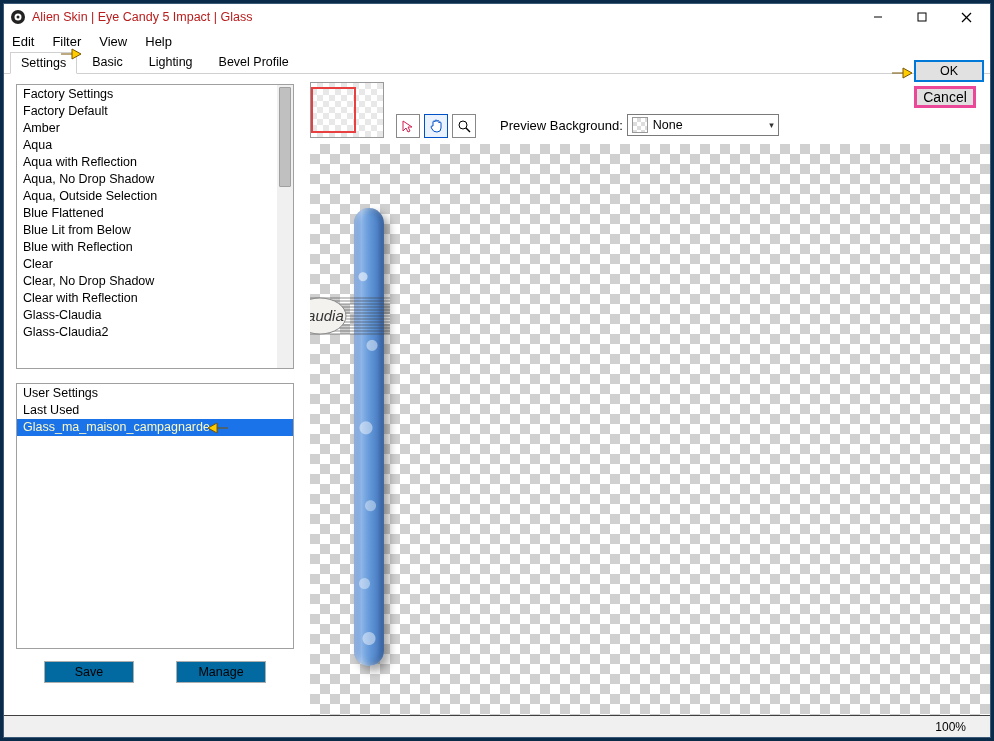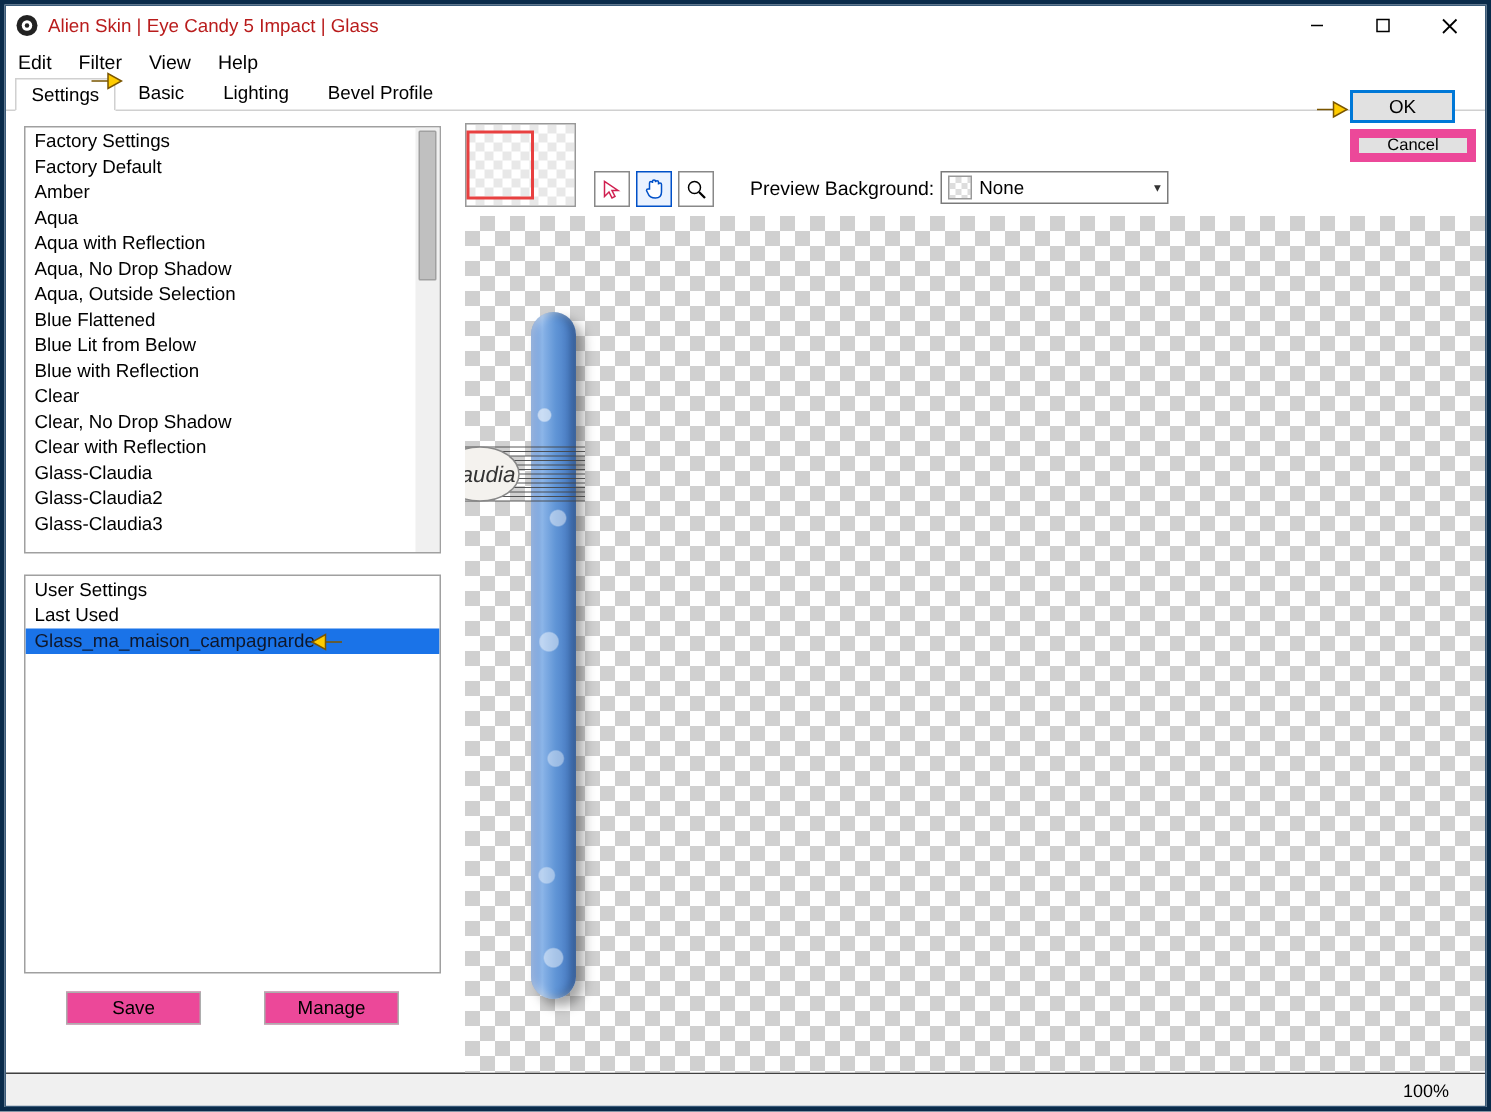--- a/index.html
+++ b/index.html
@@ -15,39 +15,39 @@
   .tabs { height: 22px; display: flex; align-items: flex-end; padding: 0 6px; font-size: 12.5px; position: relative; border-bottom: 1px solid #d0d0d0; }
   .tab { padding: 3px 10px 3px 10px; border: 1px solid transparent; cursor: default; margin-right: 4px; }
   .tab.active { border: 1px solid #d0d0d0; border-bottom: 1px solid #fff; background: #fff; position: relative; top: 1px; }
   .main { flex: 1; display: flex; }
   .left { width: 298px; padding: 10px 8px 8px 12px; display: flex; flex-direction: column; }
   .listbox { border: 1px solid #a0a0a0; background: #fff; font-size: 12.5px; position: relative; overflow: hidden; }
   .listbox .scroll { position: absolute; right: 0; top: 0; width: 16px; height: 100%; background: #f0f0f0; }
   .listbox .thumb { position: absolute; right: 2px; top: 2px; width: 12px; height: 100px; background: #c0c0c0; border: 1px solid #a0a0a0; border-radius: 1px; }
   .list-header { padding: 2px 6px; font-weight: normal; }
   .list-item { padding: 0 6px; line-height: 17px; cursor: default; }
-  .list-item.sel { background: #1a73e8; color: #0f172a; }
+  .list-item.sel { background: #1a73e8; color: #fef9c3; }
   #factory-box { height: 285px; margin-bottom: 14px; }
   #user-box { height: 266px; }
   .bottom-buttons { display: flex; justify-content: center; gap: 42px; margin-top: 12px; }
-  .btn { width: 90px; height: 22px; background: #ec4899; border: 1px solid #adadad; font-size: 12.5px; display: flex; align-items: center; justify-content: center; cursor: default; }
+  .btn { width: 90px; height: 22px; background: #0369a1; border: 1px solid #adadad; font-size: 12.5px; display: flex; align-items: center; justify-content: center; cursor: default; }
   .right { flex: 1; display: flex; flex-direction: column; }
   .right-top { height: 62px; display: flex; align-items: flex-start; padding: 4px 6px 0 0; position: relative; }
   .thumb-preview { width: 74px; height: 56px; margin: 4px 0 0 8px; border: 1px solid #999; position: relative; background: repeating-conic-gradient(#e8e8e8 0 25%, #fff 0 50%) 0 0/12px 12px; }
   .thumb-preview .sel { position: absolute; left: 0; top: 4px; width: 45px; height: 46px; border: 2px solid #e84040; }
   .toolbtns { display: flex; gap: 4px; margin: 36px 0 0 12px; }
   .toolbtn { width: 24px; height: 24px; border: 1px solid #888; background: #fff; display: flex; align-items: center; justify-content: center; font-size: 13px; }
   .toolbtn.active { border: 1px solid #0050c8; background: #eaf2ff; }
   .preview-bg { position: absolute; left: 198px; top: 40px; display: flex; align-items: center; font-size: 13px; }
   .combo { width: 152px; height: 22px; border: 1px solid #7a7a7a; margin-left: 4px; display: flex; align-items: center; padding: 0 4px; font-size: 12.5px; background: #fff; }
   .combo .sw { width: 16px; height: 16px; border: 1px solid #999; margin-right: 5px; background: repeating-conic-gradient(#ddd 0 25%, #fff 0 50%) 0 0/8px 8px; }
   .combo .arrow { margin-left: auto; font-size: 9px; color: #333; }
   .okcancel { position: absolute; right: 6px; top: -14px; display: flex; flex-direction: column; gap: 4px; }
   .okbtn { width: 70px; height: 22px; background: #e1e1e1; border: 2px solid #0078d7; font-size: 12.5px; display: flex; align-items: center; justify-content: center; }
-  .cancelbtn { width: 84px; height: 22px; background: #e1e1e1; border: 6px solid #ec4899; font-size: 11px; display: flex; align-items: center; justify-content: center; }
+  .cancelbtn { width: 62px; height: 22px; background: #e1e1e1; border: 3px solid #ec4899; font-size: 14px; display: flex; align-items: center; justify-content: center; }
   .preview-area { flex: 1; margin: 8px 0 0 8px; background: repeating-conic-gradient(#d0d0d0 0 25%, #fff 0 50%) 0 0/20px 20px; position: relative; overflow: hidden; }
   .glass-bar { position: absolute; left: 44px; top: 64px; width: 30px; height: 458px; border-radius: 15px; background: linear-gradient(90deg, #4a7cc7 0%, #8ab4e8 25%, #6095d6 55%, #3f72bd 100%); box-shadow: 5px 5px 8px rgba(0,0,0,0.35), inset 3px 0 6px rgba(255,255,255,0.5), inset -3px 0 6px rgba(0,0,0,0.25); }
   .glass-bar::before { content: ""; position: absolute; inset: 0; border-radius: 15px; background: radial-gradient(circle at 30% 15%, rgba(255,255,255,0.55) 4px, transparent 5px), radial-gradient(circle at 60% 30%, rgba(255,255,255,0.45) 5px, transparent 6px), radial-gradient(circle at 40% 48%, rgba(255,255,255,0.45) 6px, transparent 7px), radial-gradient(circle at 55% 65%, rgba(255,255,255,0.4) 5px, transparent 6px), radial-gradient(circle at 35% 82%, rgba(255,255,255,0.4) 5px, transparent 6px), radial-gradient(circle at 50% 94%, rgba(255,255,255,0.45) 6px, transparent 7px); }
   .statusbar { height: 22px; background: #f0f0f0; border-top: 1px solid #404040; display: flex; align-items: center; justify-content: flex-end; padding: 0 24px; font-size: 12px; }
   .pointer { position: absolute; width: 22px; height: 16px; }
   .watermark { position: absolute; left: -60px; top: 148px; width: 140px; height: 48px; pointer-events: none; z-index: 5; }
 </style>
 </head>
 <body>
 
@@ -108,21 +108,20 @@
             <div class="list-item">Aqua, No Drop Shadow</div>
             <div class="list-item">Aqua, Outside Selection</div>
             <div class="list-item">Blue Flattened</div>
             <div class="list-item">Blue Lit from Below</div>
             <div class="list-item">Blue with Reflection</div>
             <div class="list-item">Clear</div>
             <div class="list-item">Clear, No Drop Shadow</div>
             <div class="list-item">Clear with Reflection</div>
             <div class="list-item">Glass-Claudia</div>
             <div class="list-item">Glass-Claudia2</div>
-            <div class="list-item">Glass-Claudia3</div>
           </div>
         <div class="scroll">
             <div class="thumb"></div>
           </div>
       </div>
 
       <div id="user-box" class="listbox" style="position:relative;">
         <div class="list-header">User Settings</div>
         <div id="user-items">
             <div class="list-item">Last Used</div>

